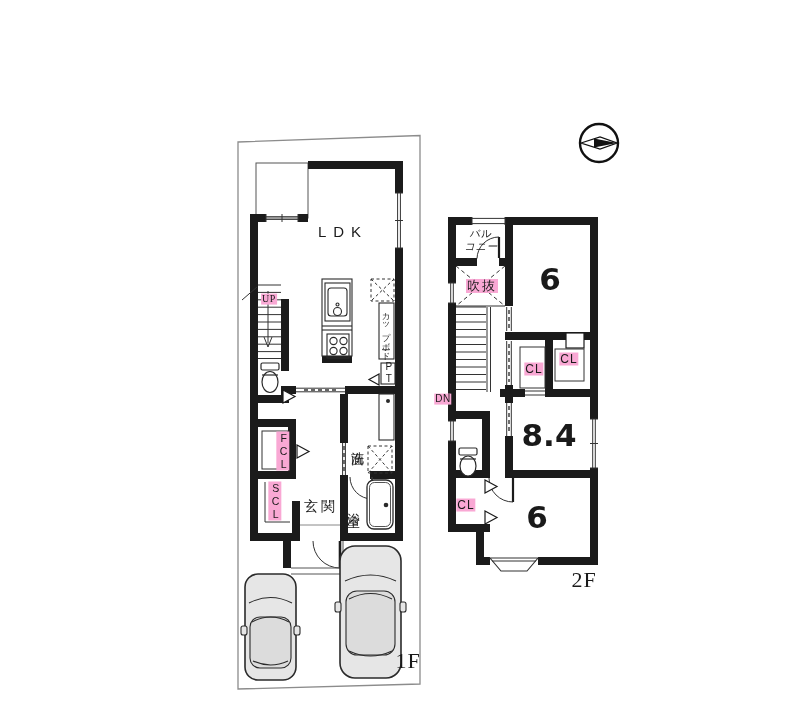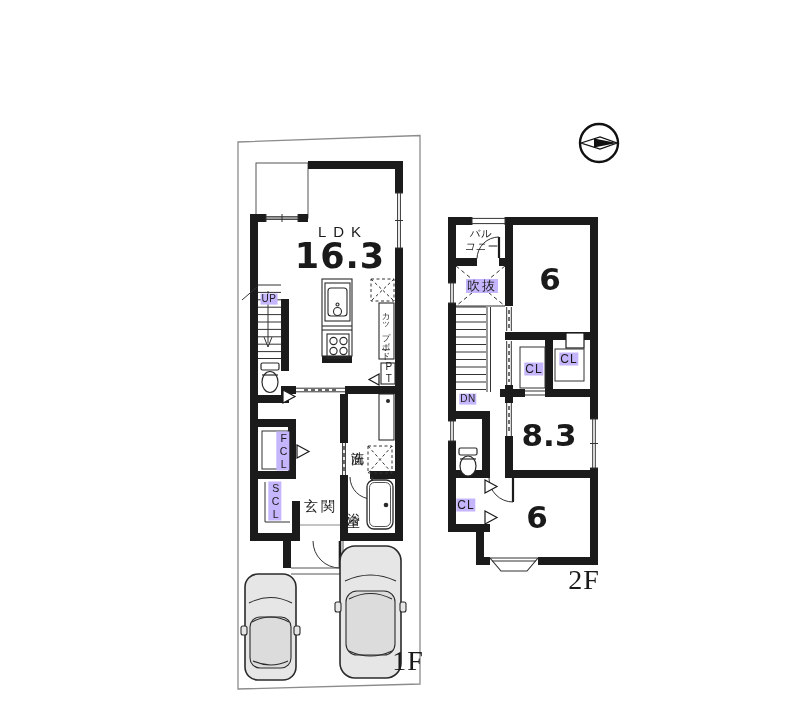--- a/index.html
+++ b/index.html
@@ -1,33 +1,33 @@
 <!DOCTYPE html>
 <html><head>
 <meta charset="utf-8">
 <style>
   html,body{margin:0;padding:0;background:#ffffff;}
   .canvas{position:relative;width:800px;height:711px;background:#fff;overflow:hidden;
           font-family:"Liberation Sans",sans-serif;margin-top:41px;}
   .canvas svg{position:absolute;left:0;top:0;}
   .lbl{position:absolute;transform:translate(-50%,-50%);color:#1a1a1a;
        white-space:nowrap;line-height:1.08;text-align:center;}
-  .bg{background:#c4b5fd;padding:0 1px;}
+  .bg{background:#f9a8d4;padding:0 1px;}
   .v{writing-mode:vertical-rl;text-orientation:upright;letter-spacing:1px;}
   .ldk{font-size:15px;letter-spacing:7px;font-weight:500;}
   .size-big{font-weight:bold;font-size:35px;letter-spacing:1px;font-family:"DejaVu Sans",sans-serif;}
   .room-num{font-weight:bold;font-size:31px;font-family:"DejaVu Sans",sans-serif;}
   .small{font-size:10px;letter-spacing:0.5px;}
   .jp13{font-size:13px;letter-spacing:2px;}
   .jp14{font-size:14px;letter-spacing:3px;}
   .cl{font-size:12px;letter-spacing:1px;}
   .cup{font-size:8.5px;letter-spacing:0;}
   .abc{font-size:10.5px;}
   .pt{font-size:10px;}
-  .floor{font-family:"Liberation Serif",serif;font-size:28px;letter-spacing:1px;}
+  .floor{font-family:"Liberation Serif",serif;font-size:22px;letter-spacing:1px;}
   .balc{font-size:10.5px;letter-spacing:0.5px;}
 </style>
 </head>
 <body>
 
 <div class="canvas">
 
 <svg width="800" height="711" viewBox="0 0 800 711">
 
   <g>
@@ -331,36 +331,35 @@
   </g>
 
   <g>
     <circle cx="599" cy="102" r="19" fill="none" stroke="#111" stroke-width="2.4"></circle>
     <polygon points="581,102 600,96 617,102 600,108" fill="#fff" stroke="#111" stroke-width="1.3"></polygon>
     <polygon points="594,97.5 617,102 594,106.5" fill="#111"></polygon>
   </g>
 </svg>
 
 <div class="lbl ldk" style="left:343px;top:191px;">LDK</div>
-<div class="lbl size-big" style="left:340px;top:216px;">16.3</div>
-<div class="lbl small bg" style="left:269px;top:258px;">UP</div>
+<div class="lbl small bg" style="left:269px;top:258px;font-family:Liberation Serif, serif;">UP</div>
 <div class="lbl v cup" style="left:386px;top:290px;">カップボード</div>
 <div class="lbl v pt" style="left:388px;top:332px;">PT</div>
 <div class="lbl v jp13" style="left:357px;top:402px;">洗面</div>
 <div class="lbl v jp13" style="left:353px;top:463px;">浴室</div>
 <div class="lbl v abc bg" style="left:283px;top:410px;">FCL</div>
 <div class="lbl v abc bg" style="left:275px;top:460px;">SCL</div>
 <div class="lbl jp14" style="left:321px;top:466px;text-align:center;">玄関</div>
 <div class="lbl floor" style="left:408px;top:620px;">1F</div>
 
 <div class="lbl balc" style="left:481px;top:193px;">バル</div>
 <div class="lbl balc" style="left:481px;top:206px;font-style:italic;">コニー</div>
 <div class="lbl jp13 bg" style="left:482px;top:245px;">吹抜</div>
-<div class="lbl small bg" style="left:468px;top:358px;">DN</div>
+<div class="lbl small bg" style="left:443px;top:358px;">DN</div>
 <div class="lbl cl bg" style="left:534px;top:328px;">CL</div>
 <div class="lbl cl bg" style="left:569px;top:318px;">CL</div>
 <div class="lbl cl bg" style="left:466px;top:464px;">CL</div>
 <div class="lbl room-num" style="left:550px;top:239px;">6</div>
-<div class="lbl room-num" style="left:549px;top:395px;">8.3</div>
+<div class="lbl room-num" style="left:549px;top:395px;">8.4</div>
 <div class="lbl room-num" style="left:537px;top:477px;">6</div>
 <div class="lbl floor" style="left:584px;top:539px;">2F</div>
 
 </div>
 
 </body></html>

